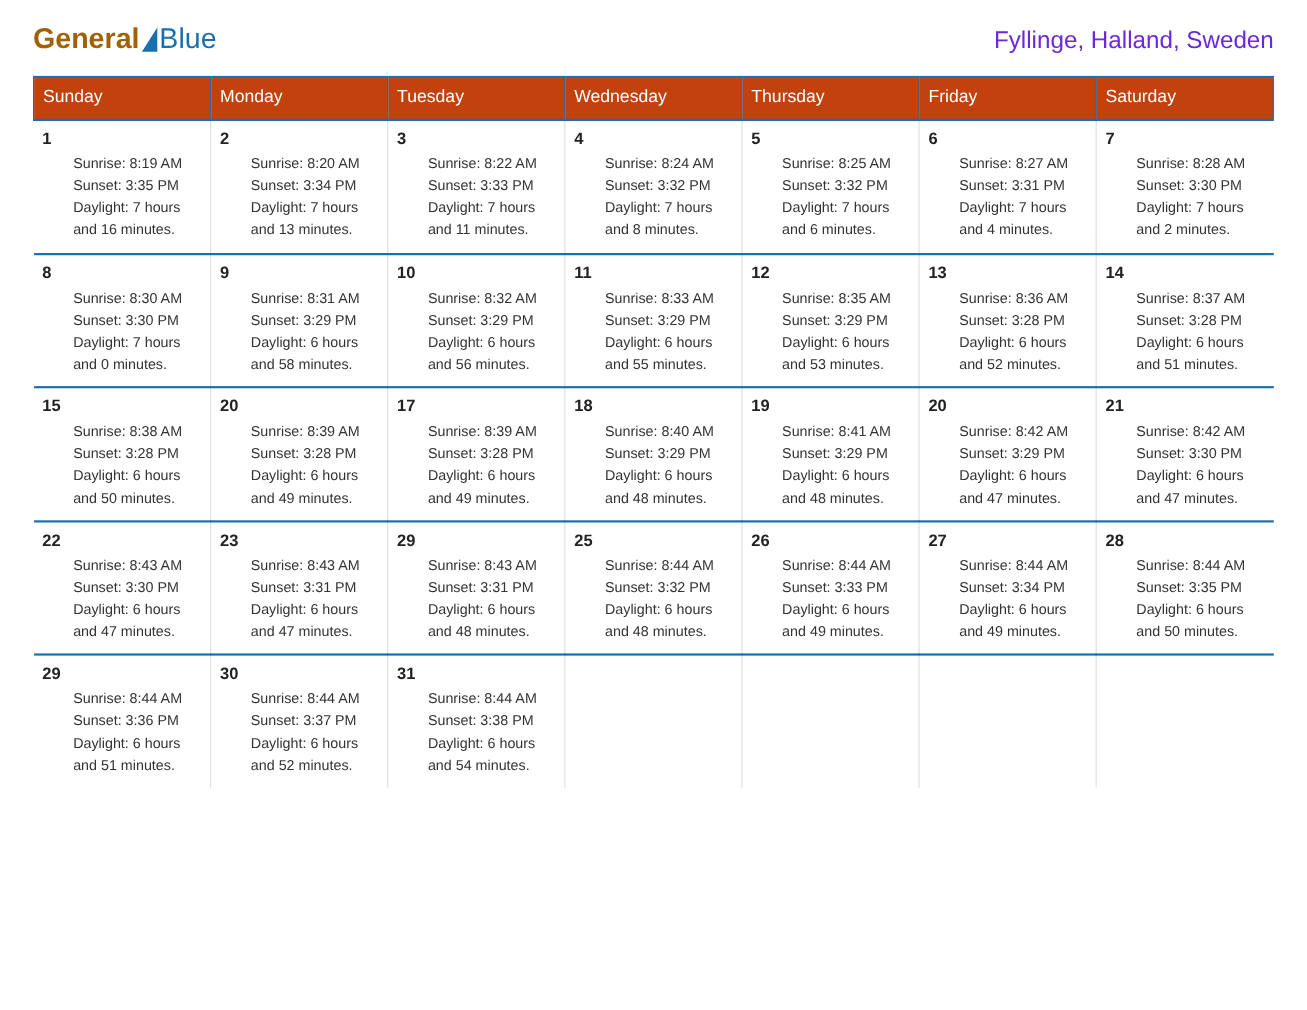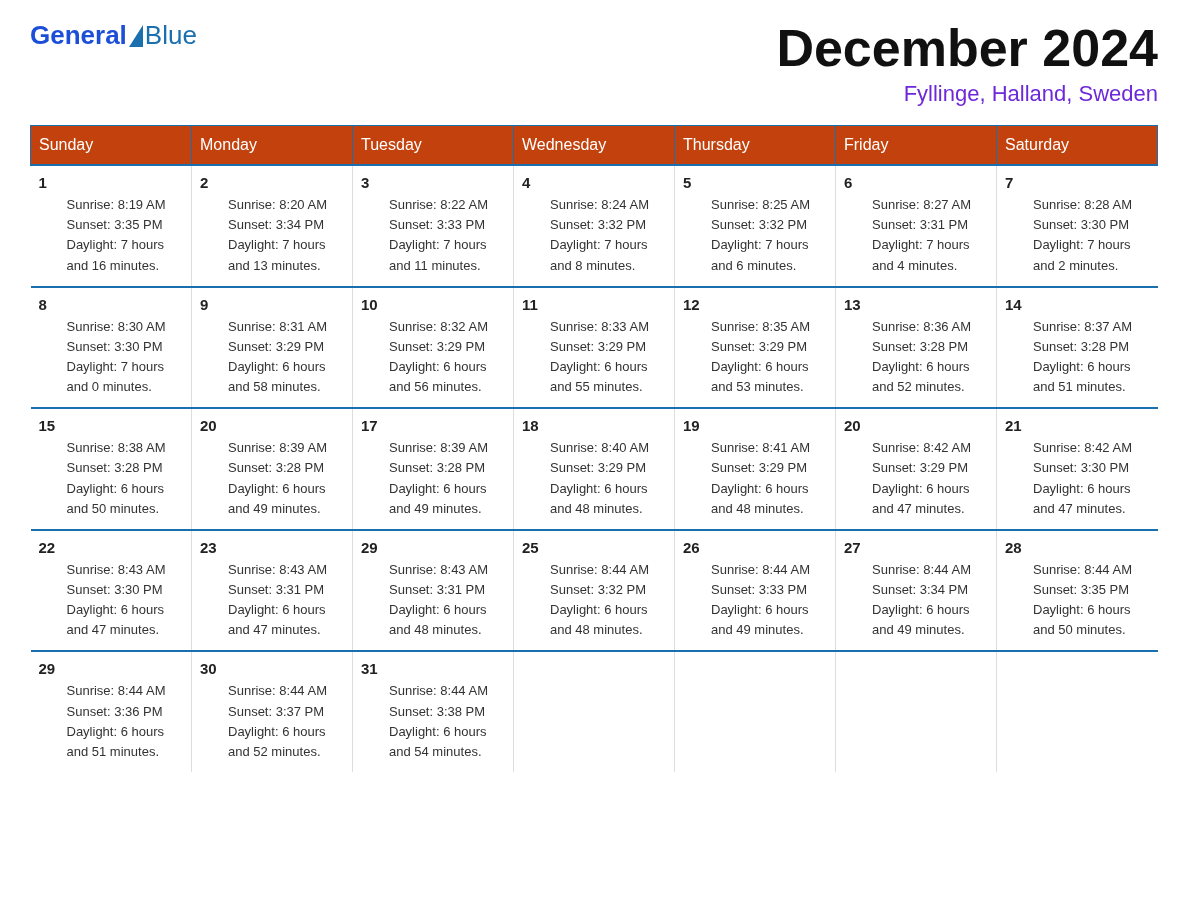--- a/index.html
+++ b/index.html
@@ -21,21 +21,21 @@
       flex-direction: column;
       align-items: flex-start;
     }
     .logo-text {
       display: flex;
       align-items: center;
       font-size: 26px;
       font-weight: bold;
       color: #222;
     }
-    .logo-general { color: #1d4ed8; }
+    .logo-general { color: #a16207; }
     .logo-triangle {
       width: 0;
       height: 0;
       border-left: 14px solid transparent;
       border-bottom: 22px solid #1a6faf;
       display: inline-block;
       margin: 0 2px;
       vertical-align: middle;
     }
     .logo-blue {
@@ -108,21 +108,20 @@
 
 <div class="header">
   <div class="logo">
     <div class="logo-text">
       <span class="logo-general">General</span>
       <span class="logo-triangle"></span>
       <span class="logo-blue">Blue</span>
     </div>
   </div>
   <div class="title-block">
-    <div class="month-title">December 2024</div>
     <div class="location">Fyllinge, Halland, Sweden</div>
   </div>
 </div>
 
 <table>
   <thead>
     <tr>
       <th>Sunday</th>
       <th>Monday</th>
       <th>Tuesday</th>

